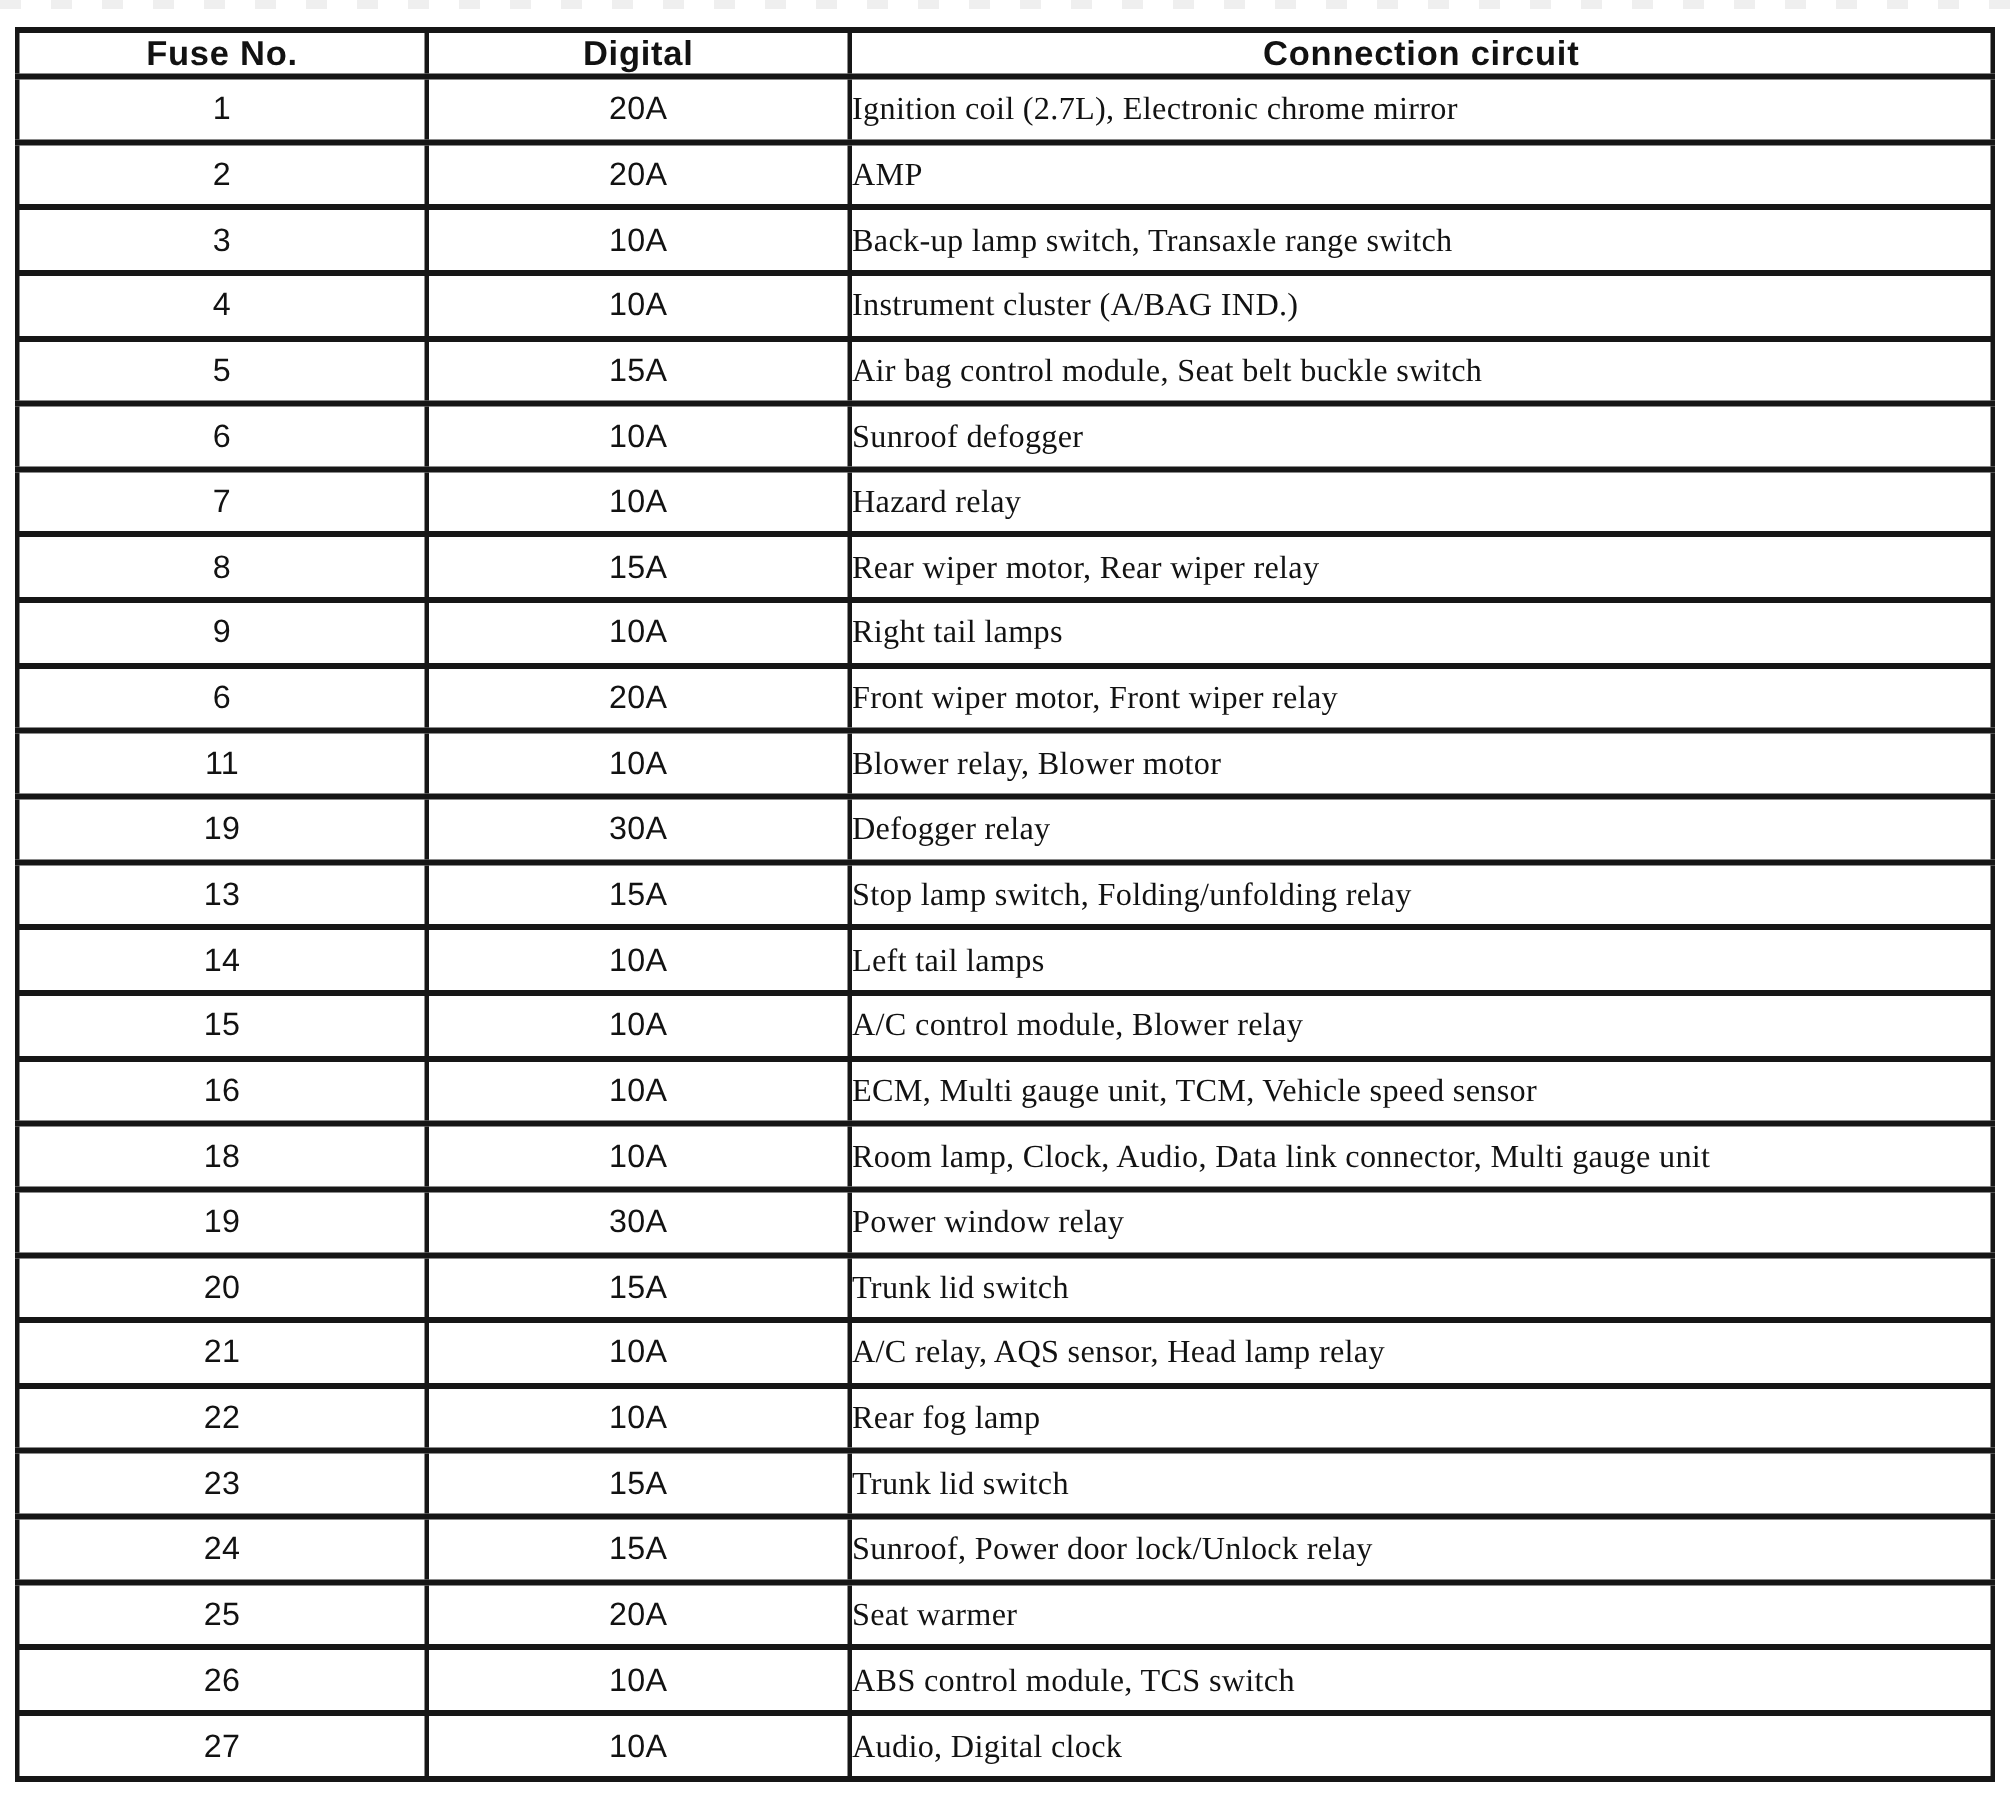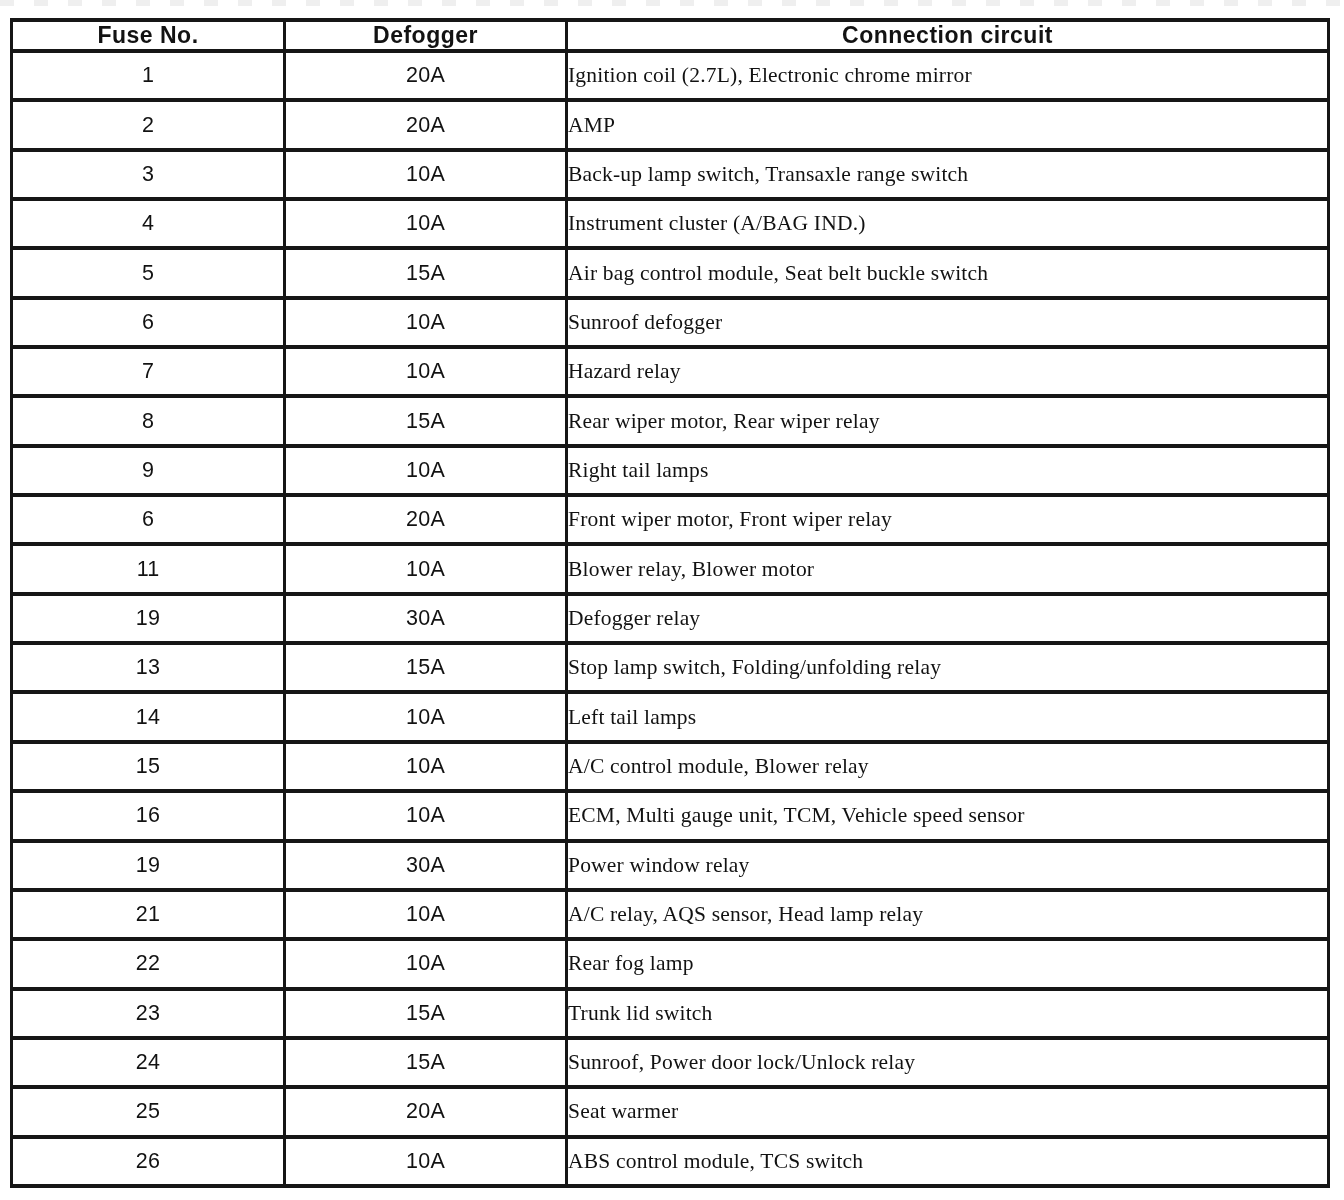--- a/index.html
+++ b/index.html
@@ -77,21 +77,21 @@
 
   <table class="fuse-table">
     <colgroup>
       <col style="width:273px">
       <col style="width:282px">
       <col>
     </colgroup>
     <thead>
       <tr>
         <th>Fuse No.</th>
-        <th>Defogger</th>
+        <th>Digital</th>
         <th>Connection circuit</th>
       </tr>
     </thead>
     <tbody>
         <tr>
           <td class="cell-center">1</td>
           <td class="cell-center">20A</td>
           <td class="cell-left">Ignition coil (2.7L), Electronic chrome mirror</td>
         </tr>
         <tr>
@@ -163,25 +163,35 @@
           <td class="cell-center">15</td>
           <td class="cell-center">10A</td>
           <td class="cell-left">A/C control module, Blower relay</td>
         </tr>
         <tr>
           <td class="cell-center">16</td>
           <td class="cell-center">10A</td>
           <td class="cell-left">ECM, Multi gauge unit, TCM, Vehicle speed sensor</td>
         </tr>
         <tr>
+          <td class="cell-center">18</td>
+          <td class="cell-center">10A</td>
+          <td class="cell-left">Room lamp, Clock, Audio, Data link connector, Multi gauge unit</td>
+        </tr>
+        <tr>
           <td class="cell-center">19</td>
           <td class="cell-center">30A</td>
           <td class="cell-left">Power window relay</td>
         </tr>
         <tr>
+          <td class="cell-center">20</td>
+          <td class="cell-center">15A</td>
+          <td class="cell-left">Trunk lid switch</td>
+        </tr>
+        <tr>
           <td class="cell-center">21</td>
           <td class="cell-center">10A</td>
           <td class="cell-left">A/C relay, AQS sensor, Head lamp relay</td>
         </tr>
         <tr>
           <td class="cell-center">22</td>
           <td class="cell-center">10A</td>
           <td class="cell-left">Rear fog lamp</td>
         </tr>
         <tr>
@@ -196,16 +206,21 @@
         </tr>
         <tr>
           <td class="cell-center">25</td>
           <td class="cell-center">20A</td>
           <td class="cell-left">Seat warmer</td>
         </tr>
         <tr>
           <td class="cell-center">26</td>
           <td class="cell-center">10A</td>
           <td class="cell-left">ABS control module, TCS switch</td>
+        </tr>
+        <tr>
+          <td class="cell-center">27</td>
+          <td class="cell-center">10A</td>
+          <td class="cell-left">Audio, Digital clock</td>
         </tr>
       </tbody>
   </table>
 </div>
 
 </body></html>

